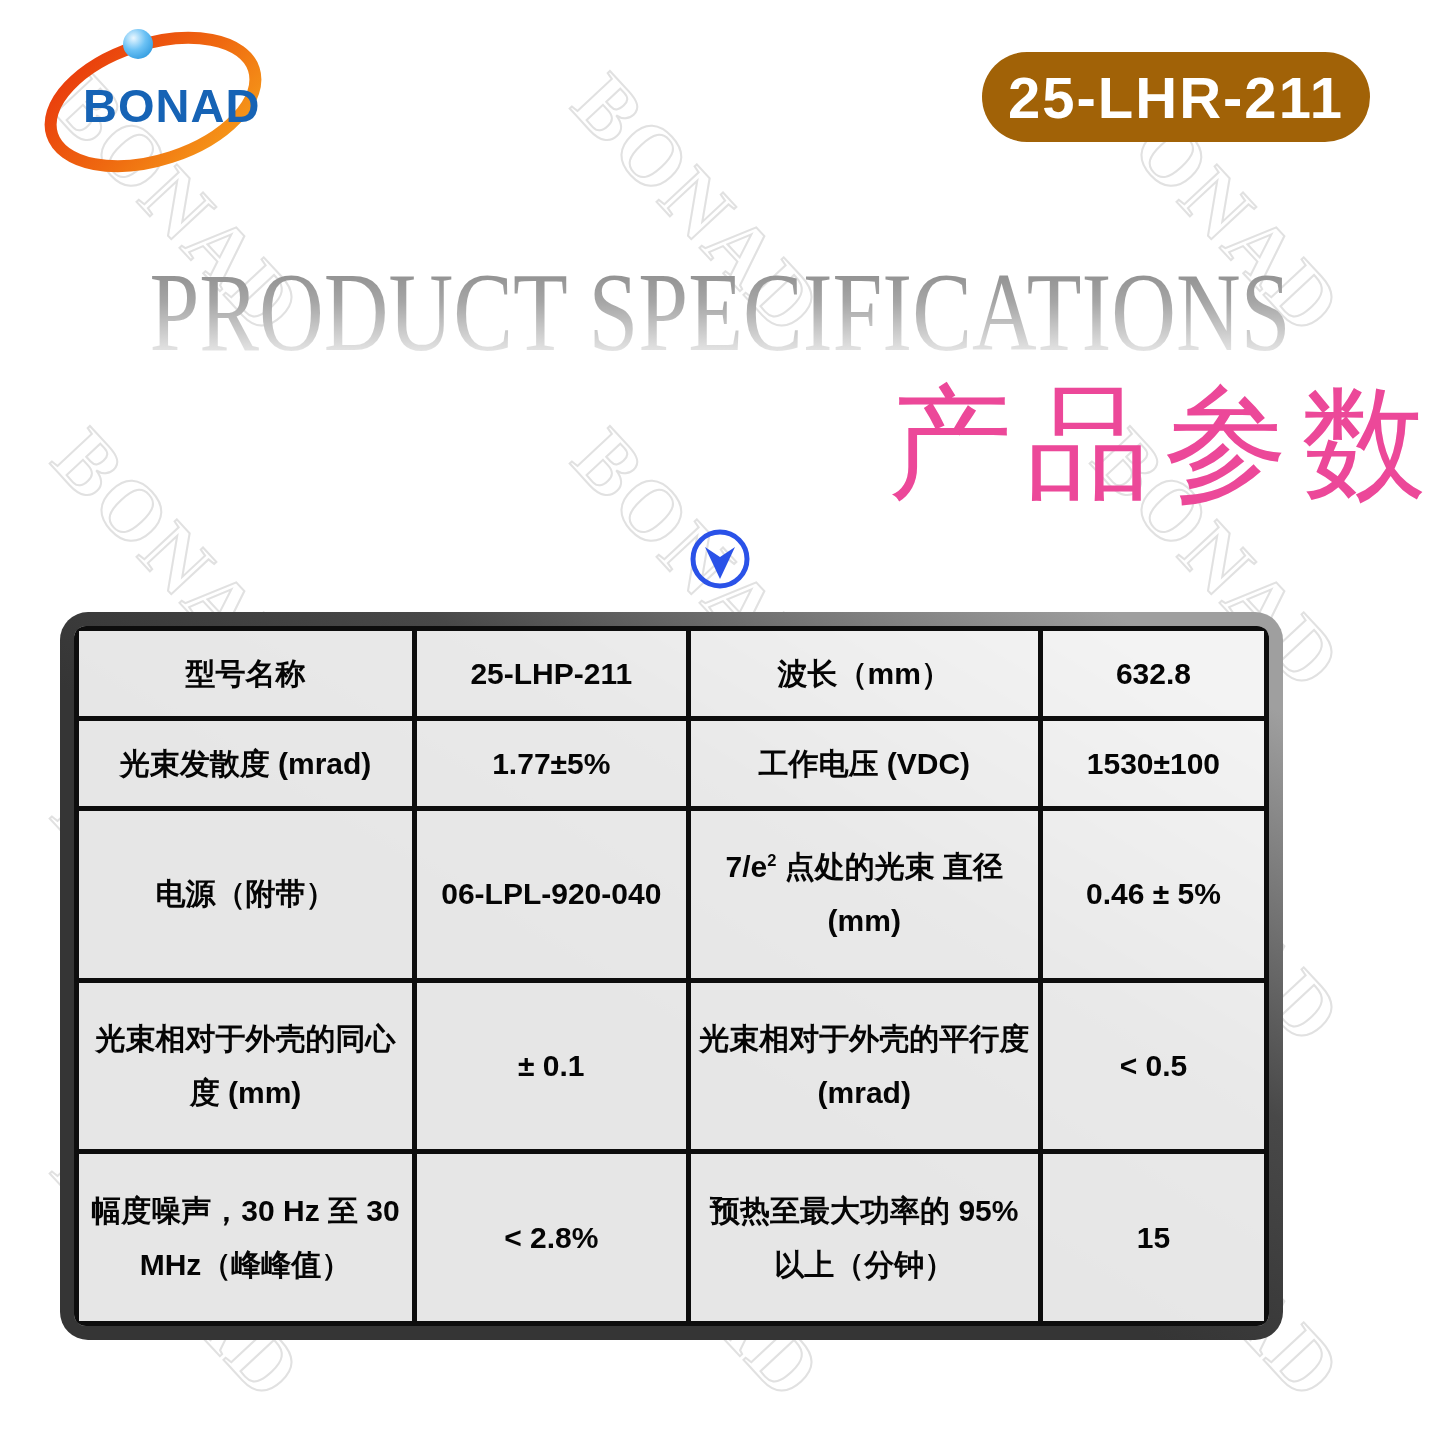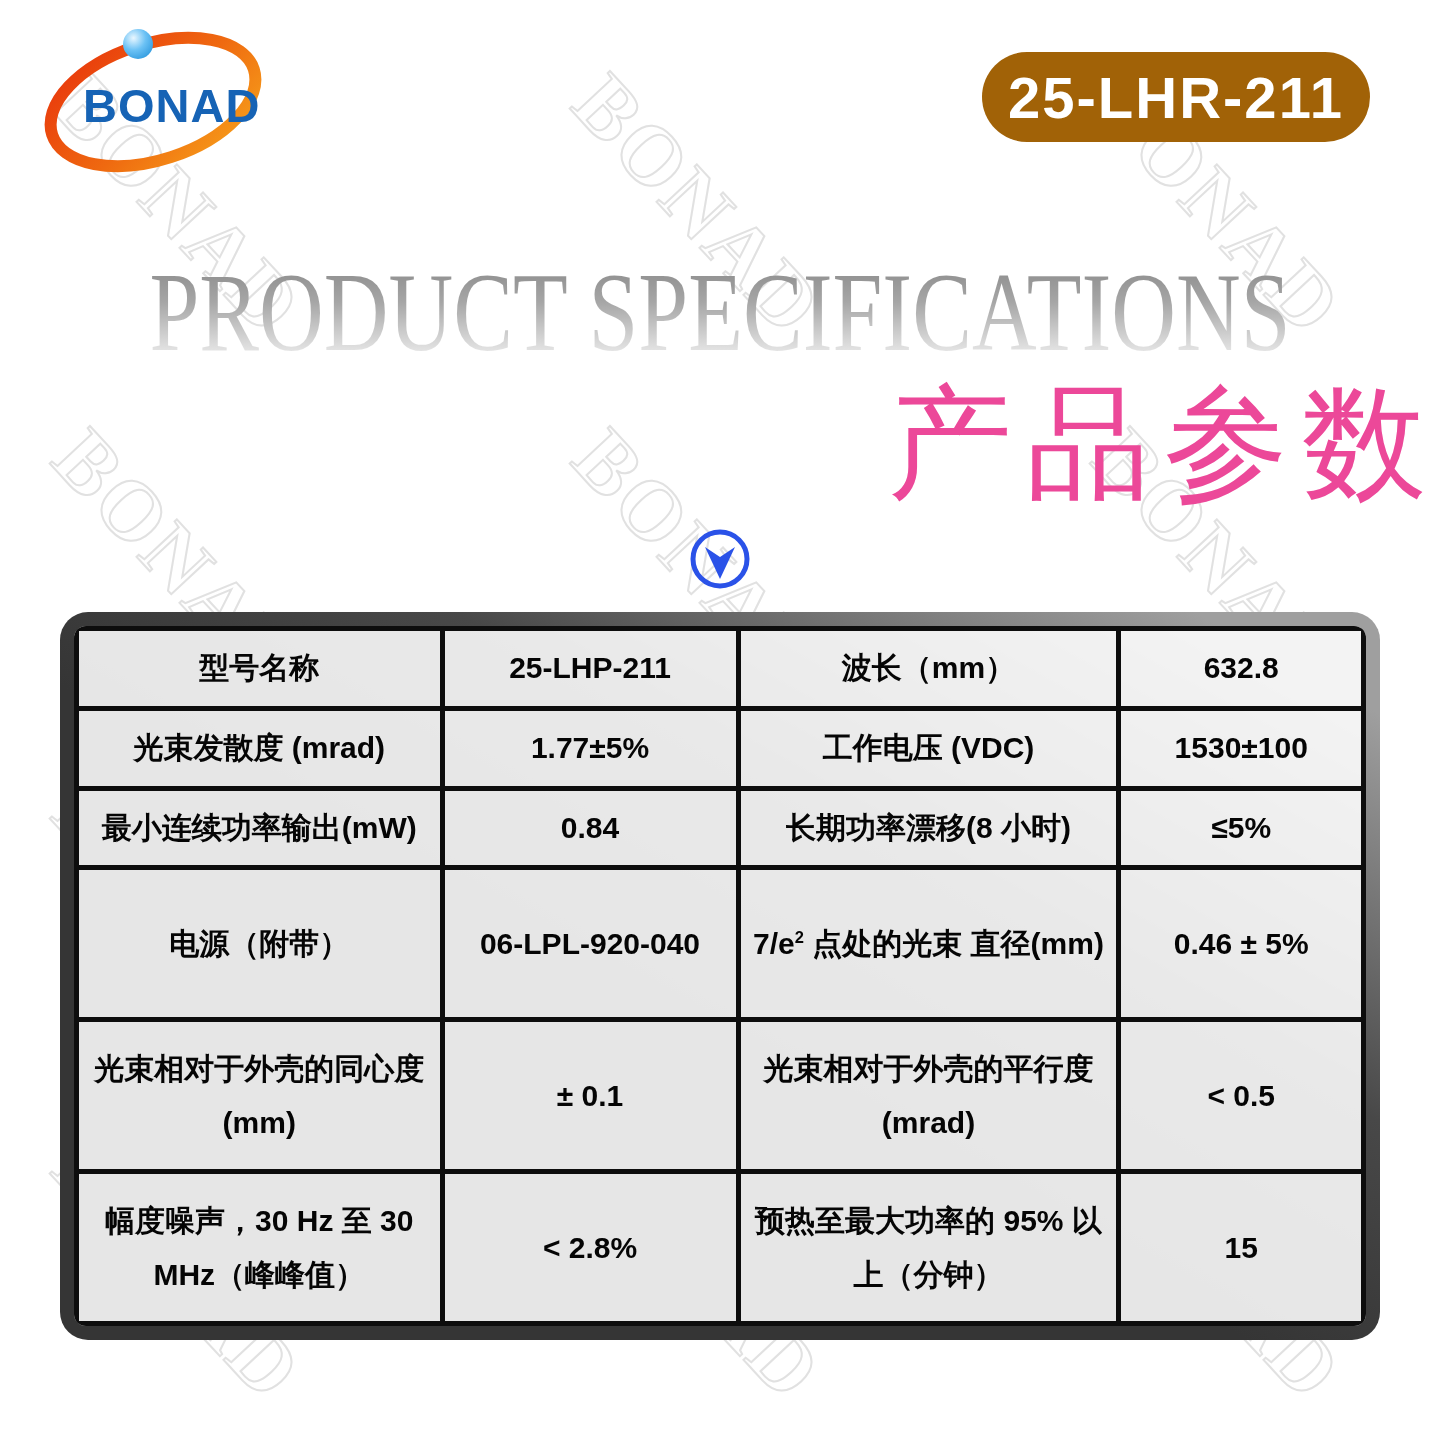--- a/index.html
+++ b/index.html
@@ -31,21 +31,21 @@
     background:linear-gradient(180deg,#848484 4%,#a6a6a6 42%,#ffffff 97%);
     -webkit-background-clip:text;background-clip:text;color:transparent;
   }
   .title-cn{
     position:absolute;top:362px;left:0;width:100%;text-align:right;z-index:2;
     font-weight:400;font-size:124px;letter-spacing:14px;color:#ec4899;
   }
   .down-icon{position:absolute;left:687px;top:526px;z-index:2;}
   
   .frame{
-    position:absolute;left:60px;top:612px;width:1320px;height:728px;z-index:3;
+    position:absolute;left:60px;top:612px;width:1223px;height:728px;z-index:3;
     box-sizing:border-box;padding:14px;border-radius:28px;
     background:linear-gradient(to top right,#353535 45%,#484848 65%,#9f9f9f 93%);
   }
   .frame-inner{
     width:100%;height:100%;border-radius:12px;overflow:hidden;
     background:rgba(255,255,255,0.88);
   }
   table.spec{
     width:100%;height:100%;border-collapse:collapse;table-layout:fixed;
   }
@@ -122,26 +122,20 @@
           <td>25-LHP-211</td>
           <td>波长（mm）</td>
           <td>632.8</td>
         </tr>
         <tr class="single">
           <td>光束发散度 (mrad)</td>
           <td>1.77±5%</td>
           <td>工作电压 (VDC)</td>
           <td>1530±100</td>
         </tr>
-        <tr class="single">
-          <td>最小连续功率输出(mW)</td>
-          <td>0.84</td>
-          <td>长期功率漂移(8 小时)</td>
-          <td>≤5%</td>
-        </tr>
         <tr class="tall">
           <td>电源（附带）</td>
           <td>06-LPL-920-040</td>
           <td>
             <span>7/e</span><sup>2</sup><span> 点处的光束 直径(mm)</span>
           </td>
           <td>0.46 ± 5%</td>
         </tr>
         <tr class="tall">
           <td>光束相对于外壳的同心度 (mm)</td>

